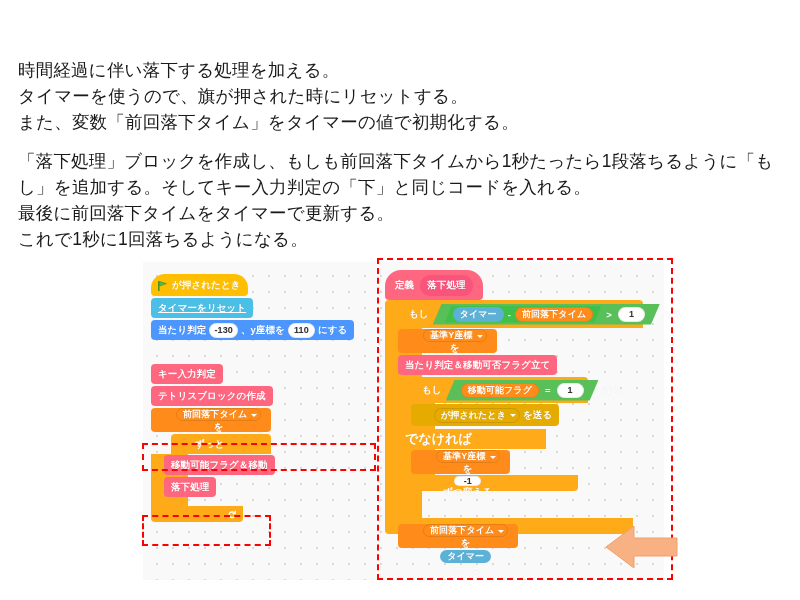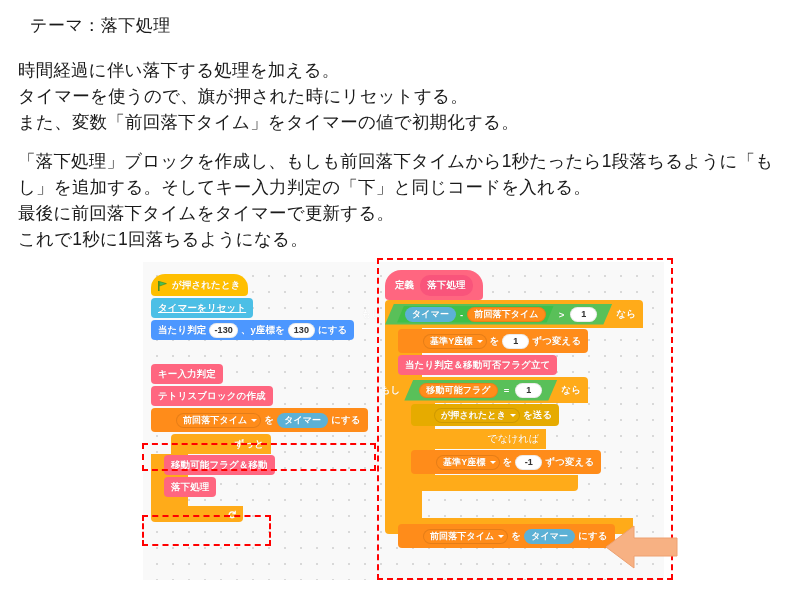--- a/index.html
+++ b/index.html
@@ -51,32 +51,31 @@
     color:#fff;
     font-size:9.5px;
     font-weight:bold;
     font-family:"Liberation Sans","DejaVu Sans",sans-serif;
     display:flex;align-items:center;
     border-radius:4px;
     padding:0 7px;
     white-space:nowrap;
     letter-spacing:.1px;
     text-shadow:0 0 1px rgba(0,0,0,.12);
-    justify-content:flex-end;
   }
   .blk.hat{border-radius:14px 14px 4px 4px;}
   .blk .lbl{pointer-events:none;}
 
   
   .c-event{background:#ffbf00;}
   .c-event-dark{background:#e6ab00;}
   .c-sensing{background:#4cbfe6;}
   .c-motion{background:#4c97ff;}
   .c-custom{background:#ff6680;}
-  .c-var{background:#ff8c1a;}
+  .c-var{background:#ff8c1a;flex-direction:column;}
   .c-control{background:#ffab19;padding-left:24px;}
 
   
   .oval{
     display:inline-flex;align-items:center;justify-content:center;
     height:15px;border-radius:8px;padding:0 7px;
     font-size:9px;font-weight:bold;color:#fff;margin:0 3px;
   }
   .oval.num{background:#fff;color:#333;min-width:17px;padding:0 5px;box-shadow:inset 0 0 0 1px rgba(0,0,0,.08);}
   .oval.varname{background:#ff8c1a;box-shadow:inset 0 0 0 1px rgba(0,0,0,.08);}
@@ -95,41 +94,40 @@
   }
   .hexwrap.inner{height:17px;padding:0 9px;background:#40bf4a;
     clip-path:polygon(7px 0, 100% 0, calc(100% - 7px) 100%, 0 100%);}
 
   
   .cblock{position:absolute;}
   .cblock .top{position:absolute;left:0;top:0;border-radius:4px 4px 0 0;}
   .cblock .arm{position:absolute;left:0;width:13px;}
   .cblock .bot{position:absolute;left:0;border-radius:0 0 4px 4px;}
   .cblock .mid{position:absolute;left:0;display:flex;align-items:center;
-    color:#fff;font-size:10px;font-weight:normal;padding-left:7px;border-radius:0;}
+    color:#fff;font-size:13px;font-weight:bold;padding-left:7px;border-radius:0;}
 
   .flag{
     display:inline-block;width:9px;height:10px;margin-right:5px;position:relative;top:1px;
   }
 
   
   .redbox{
     position:absolute;
     border:2.5px dashed #ff0000;
     box-sizing:border-box;
     pointer-events:none;
   }
   
   .arrow{position:absolute;}
 </style>
 </head>
 <body>
 
 <div class="header">
-  <div class="theme">テーマ：落下処理</div>
 </div>
 
 <div class="para" id="para1">時間経過に伴い落下する処理を加える。
 タイマーを使うので、旗が押された時にリセットする。
 また、変数「前回落下タイム」をタイマーの値で初期化する。</div>
 <div class="para" id="para2">「落下処理」ブロックを作成し、もしも前回落下タイムから1秒たったら1段落ちるように「もし」を追加する。そしてキー入力判定の「下」と同じコードを入れる。
 最後に前回落下タイムをタイマーで更新する。
 これで1秒に1回落ちるようになる。</div>
 
 <div class="workspace">
@@ -146,21 +144,21 @@
     </div>
 
     <div class="blk c-sensing" style="left:8px;top:36px;height:20px;text-decoration:underline;">
       <span class="lbl">タイマーをリセット</span>
     </div>
 
     <div class="blk c-motion" style="left:8px;top:58px;height:20px;">
       <span class="lbl">当たり判定</span>
       <span class="oval num">-130</span>
       <span class="lbl">、y座標を</span>
-      <span class="oval num">130</span>
+      <span class="oval num">110</span>
       <span class="lbl">にする</span>
     </div>
 
     <div class="blk c-custom" style="left:8px;top:102px;height:20px;">
       <span class="lbl">キー入力判定</span>
     </div>
     <div class="blk c-custom" style="left:8px;top:124px;height:20px;">
       <span class="lbl">テトリスブロックの作成</span>
     </div>
 

